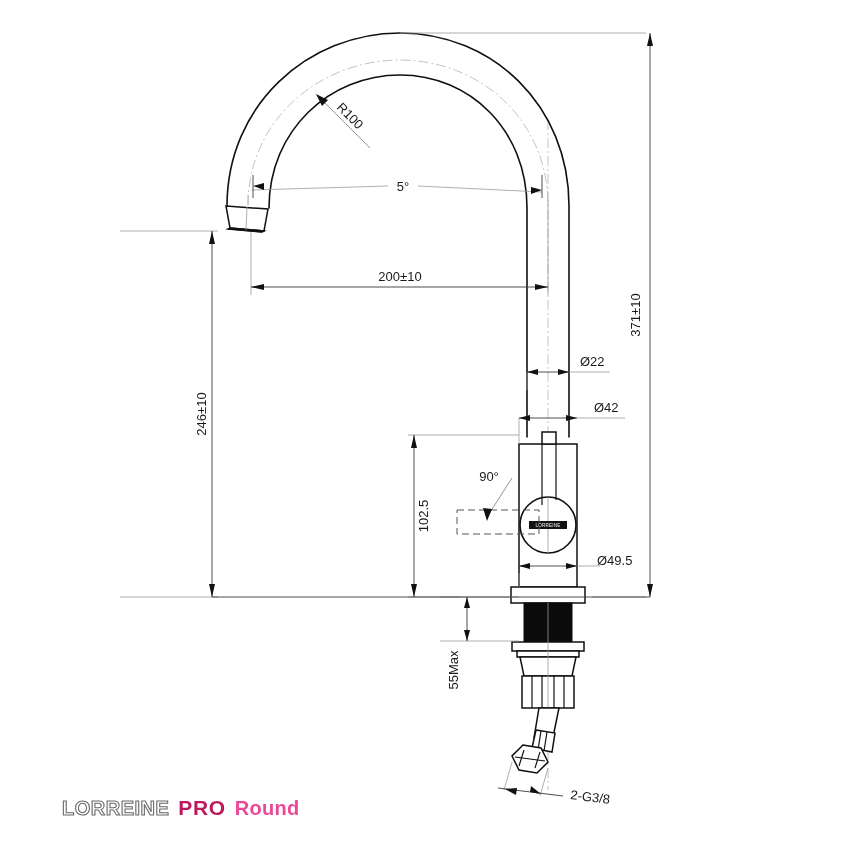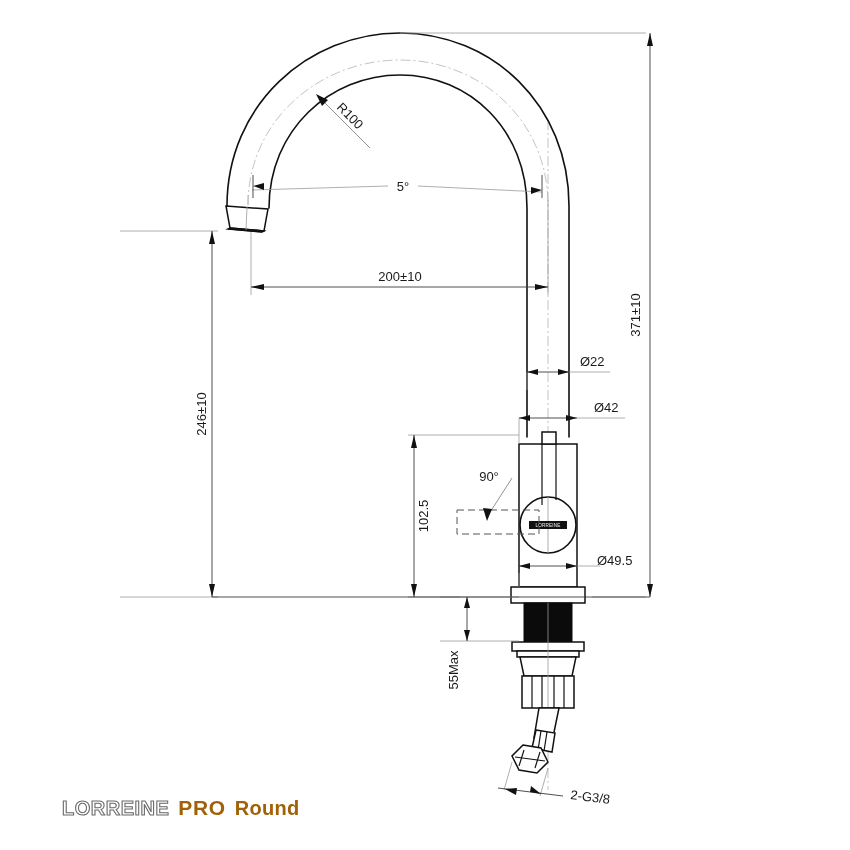--- a/index.html
+++ b/index.html
@@ -97,28 +97,28 @@
     letter-spacing: 0.5px;
     color: #ffffff;
     -webkit-text-stroke: 1.1px #6d6d6d;
     text-shadow: 0 0 0 #6d6d6d;
   }
   .brand-pro {
     font-family: "Liberation Sans", sans-serif;
     font-size: 21px;
     font-weight: 700;
     letter-spacing: 0.6px;
-    color: #a16207;
+    color: #be185d;
   }
   .brand-round {
     font-family: "Liberation Sans", sans-serif;
     font-size: 20px;
     font-weight: 700;
     letter-spacing: 0.3px;
-    color: #a16207;
+    color: #ec4899;
   }
   .badge-text {
     font-family: "Liberation Sans", sans-serif;
     font-size: 4.6px;
     fill: #f2f2f2;
     letter-spacing: 0.2px;
   }
 </style>
 </head>
 <body>

